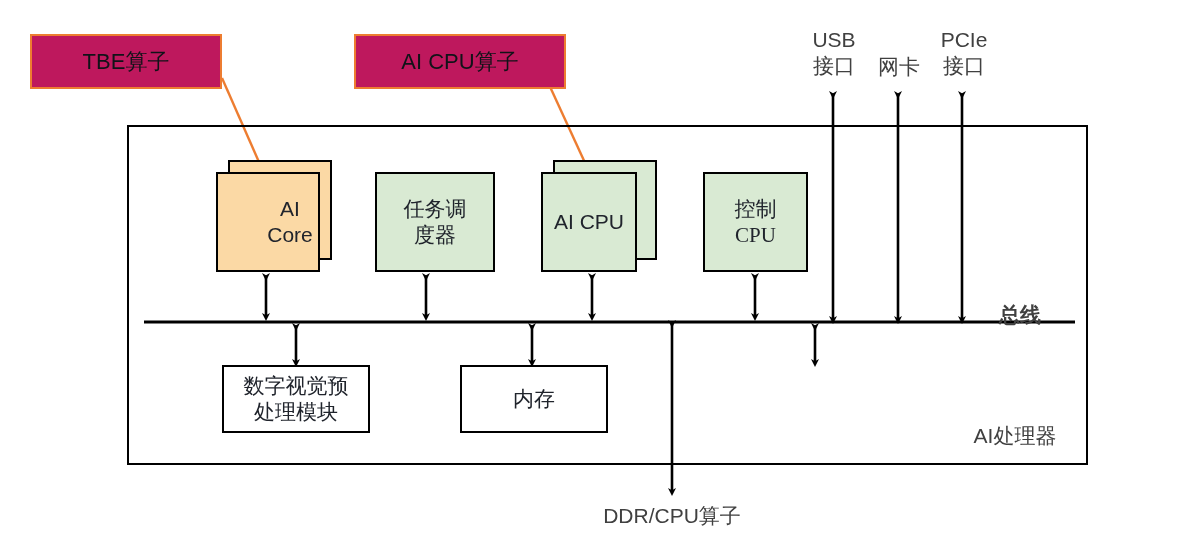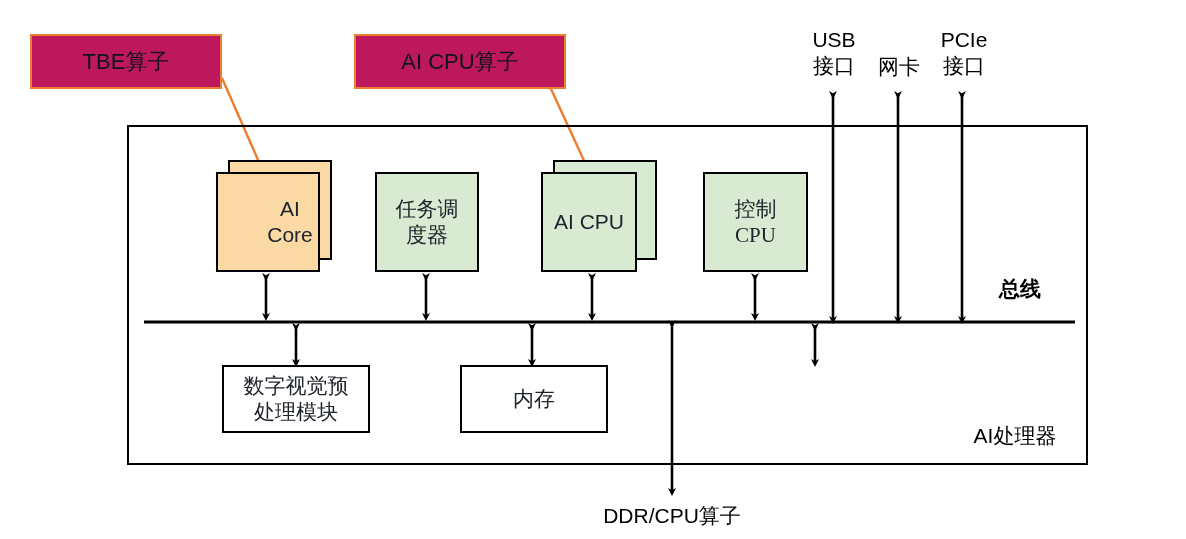--- a/index.html
+++ b/index.html
@@ -15,23 +15,23 @@
   .chip.green{background:#D9EAD3;}
   .chip.plain{background:#fff;font-size:21px;}
   .shadowcard{position:absolute;box-sizing:border-box;border:2px solid #000;}
   .shadowcard.orange{background:#FBD9A5;}
   .shadowcard.green{background:#D9EAD3;}
 
   .callout{position:absolute;box-sizing:border-box;border:2px solid #ED7D31;
            background:#be185d;display:flex;align-items:center;justify-content:center;
            font-size:22px;color:#101318;}
 
-  .freetext{position:absolute;font-size:21px;color:#000000;text-align:center;
+  .freetext{position:absolute;font-size:21px;color:#404040;text-align:center;
             line-height:1.22;white-space:pre-line;}
-  .freetext.bold{font-weight:bold;}
+  .freetext.bold{font-weight:bold;margin-top:26px;}
 
   .container-box{position:absolute;box-sizing:border-box;border:2px solid #000;background:transparent;}
 </style>
 </head>
 <body>
 
 <div id="stage">
 
   <svg id="wires" viewBox="0 0 1186 539" xmlns="http://www.w3.org/2000/svg">
     <defs>
@@ -72,21 +72,21 @@
   </svg>
 
   <div class="container-box" style="left:127px;top:125px;width:961px;height:340px;"></div>
 
   <div class="callout" style="left:30px;top:34px;width:192px;height:55px;">TBE算子</div>
   <div class="callout" style="left:354px;top:34px;width:212px;height:55px;">AI CPU算子</div>
 
   <div class="shadowcard orange" style="left:228px;top:160px;width:104px;height:100px;"></div>
   <div class="node chip orange" style="left:216px;top:172px;width:104px;height:100px;">AI Core</div>
 
-  <div class="node chip green" style="left:375px;top:172px;width:104px;height:100px;white-space:pre-line;">任务调
+  <div class="node chip green" style="left:375px;top:172px;width:120px;height:100px;white-space:pre-line;">任务调
 度器</div>
 
   <div class="shadowcard green" style="left:553px;top:160px;width:104px;height:100px;"></div>
   <div class="node chip green" style="left:541px;top:172px;width:96px;height:100px;">AI CPU</div>
 
   <div class="node chip green" style="left:703px;top:172px;width:105px;height:100px;white-space:pre-line;font-family:Liberation Serif, serif;">控制
 CPU</div>
 
   <div class="freetext bold" style="left:975px;top:276px;width:90px;">总线</div>
 

